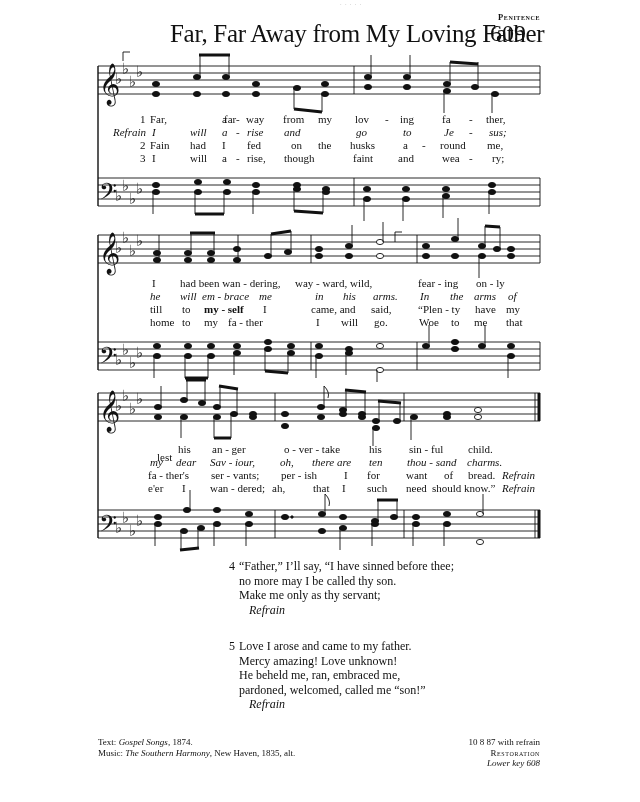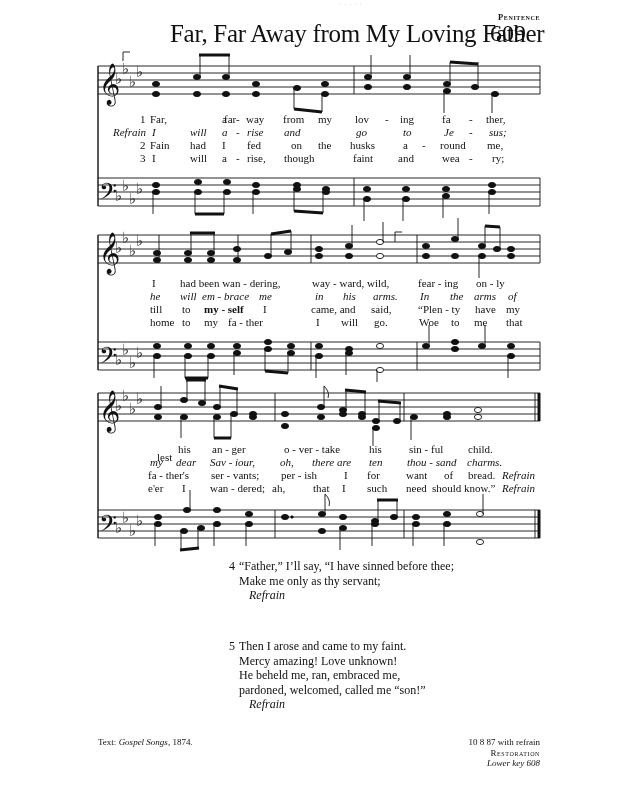--- a/index.html
+++ b/index.html
@@ -444,21 +444,21 @@
   <span style="left:353px;">faint</span>
   <span style="left:398px;">and</span>
   <span style="left:442px;">wea</span>
   <span style="left:469px;">-</span>
   <span style="left:492px;">ry;</span>
 </div>
 
 <div class="lyric-line" style="left:0; top:277px;">
   <span style="left:152px;">I</span>
   <span style="left:180px;">had been wan - dering,</span>
-  <span style="left:312px;">way - ward, wild,</span>
+  <span style="left:295px;">way - ward, wild,</span>
   <span style="left:418px;">fear - ing</span>
   <span style="left:476px;">on - ly</span>
 </div>
 <div class="lyric-line it" style="left:0; top:290px;">
   <span style="left:150px;">he</span>
   <span style="left:180px;">will</span>
   <span style="left:202px;">em - brace</span>
   <span style="left:259px;">me</span>
   <span style="left:315px;">in</span>
   <span style="left:343px;">his</span>
@@ -531,31 +531,33 @@
   <span style="left:313px;">that</span>
   <span style="left:342px;">I</span>
   <span style="left:367px;">such</span>
   <span style="left:406px;">need</span>
   <span style="left:432px;">should know.”</span>
   <span class="it" style="left:502px;">Refrain</span>
 </div>
 
 <div class="verse-block" style="top:559px;">
   <div class="ln"><span class="num">4</span><span>“Father,” I’ll say, “I have sinned before thee;</span></div>
+  <div class="ln indent">no more may I be called thy son.</div>
   <div class="ln indent">Make me only as thy servant;</div>
   <div class="ln refrain">Refrain</div>
 </div>
 <div class="verse-block" style="top:639px;">
-  <div class="ln"><span class="num">5</span><span>Then I arose and came to my faint.</span></div>
+  <div class="ln"><span class="num">5</span><span>Love I arose and came to my father.</span></div>
   <div class="ln indent">Mercy amazing! Love unknown!</div>
   <div class="ln indent">He beheld me, ran, embraced me,</div>
   <div class="ln indent">pardoned, welcomed, called me “son!”</div>
   <div class="ln refrain">Refrain</div>
 </div>
 
 <div class="abs footer-l">
   <div><span>Text:</span> <i>Gospel Songs</i><span>, 1874.</span></div>
+  <div><span>Music:</span> <i>The Southern Harmony</i><span>, New Haven, 1835, alt.</span></div>
 </div>
 <div class="abs footer-r">
   <div>10 8 87 with refrain</div>
   <div class="sc">Restoration</div>
   <div><i>Lower key 608</i></div>
 </div>
 
 </body></html>

